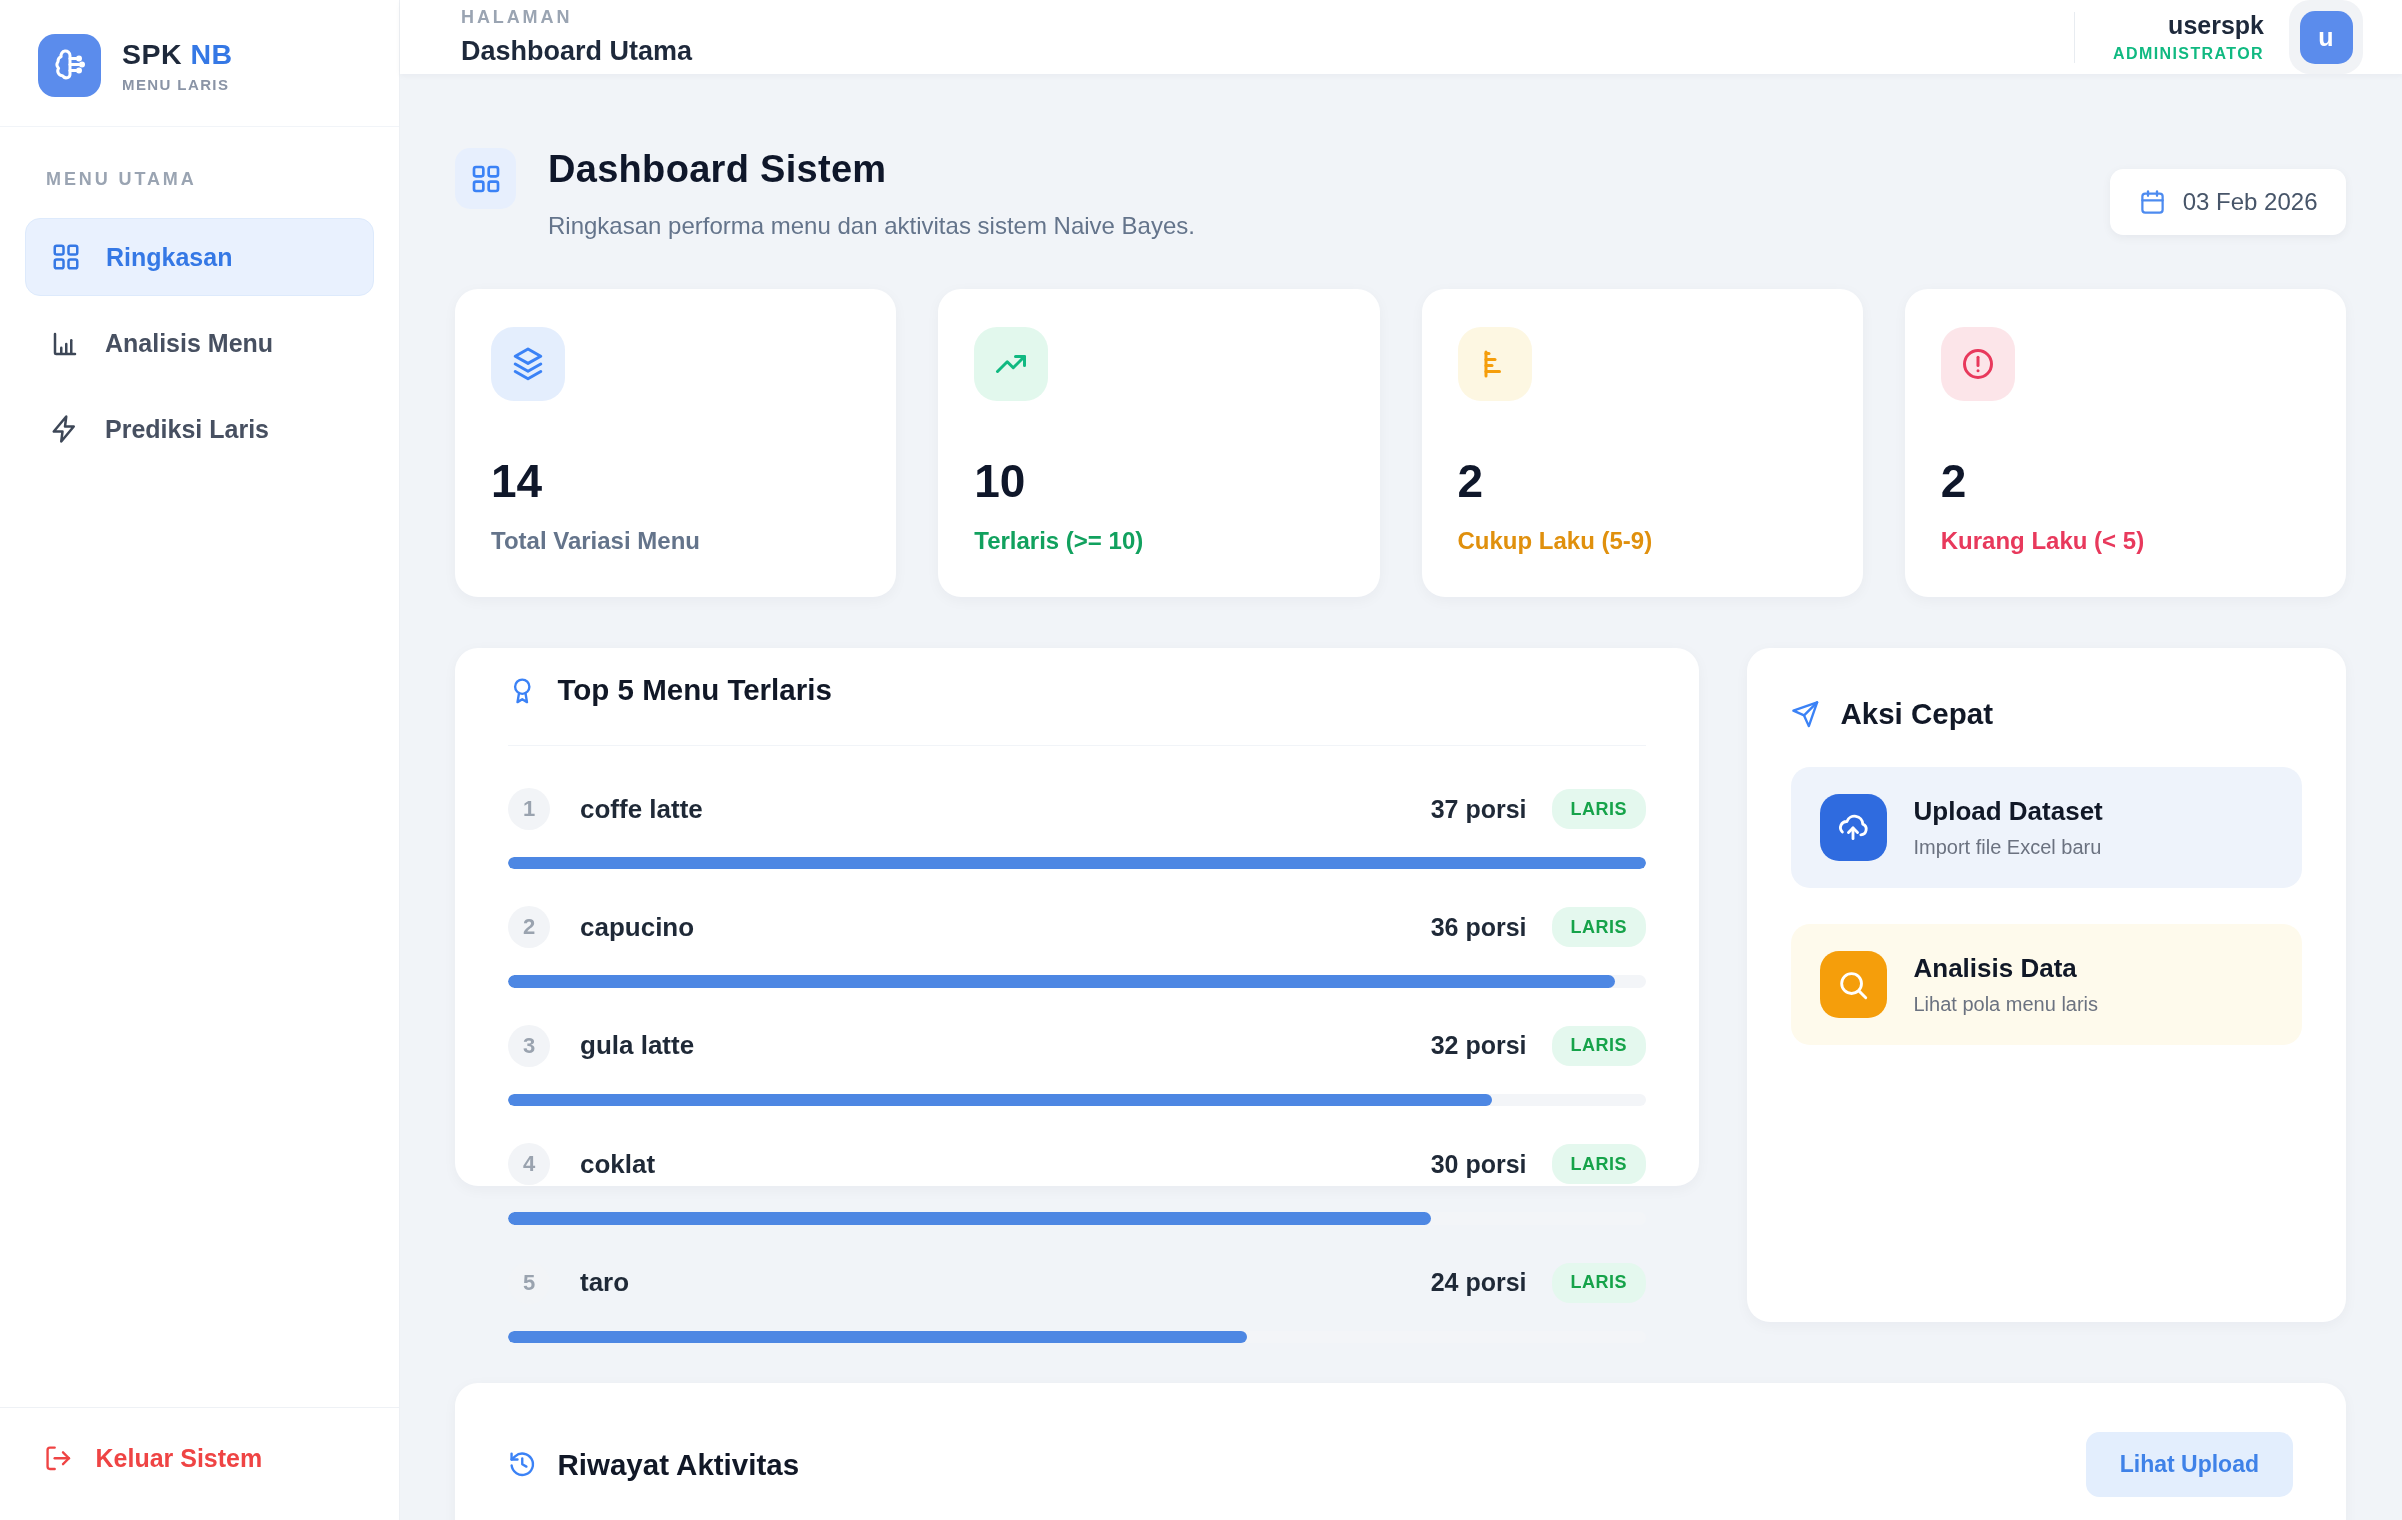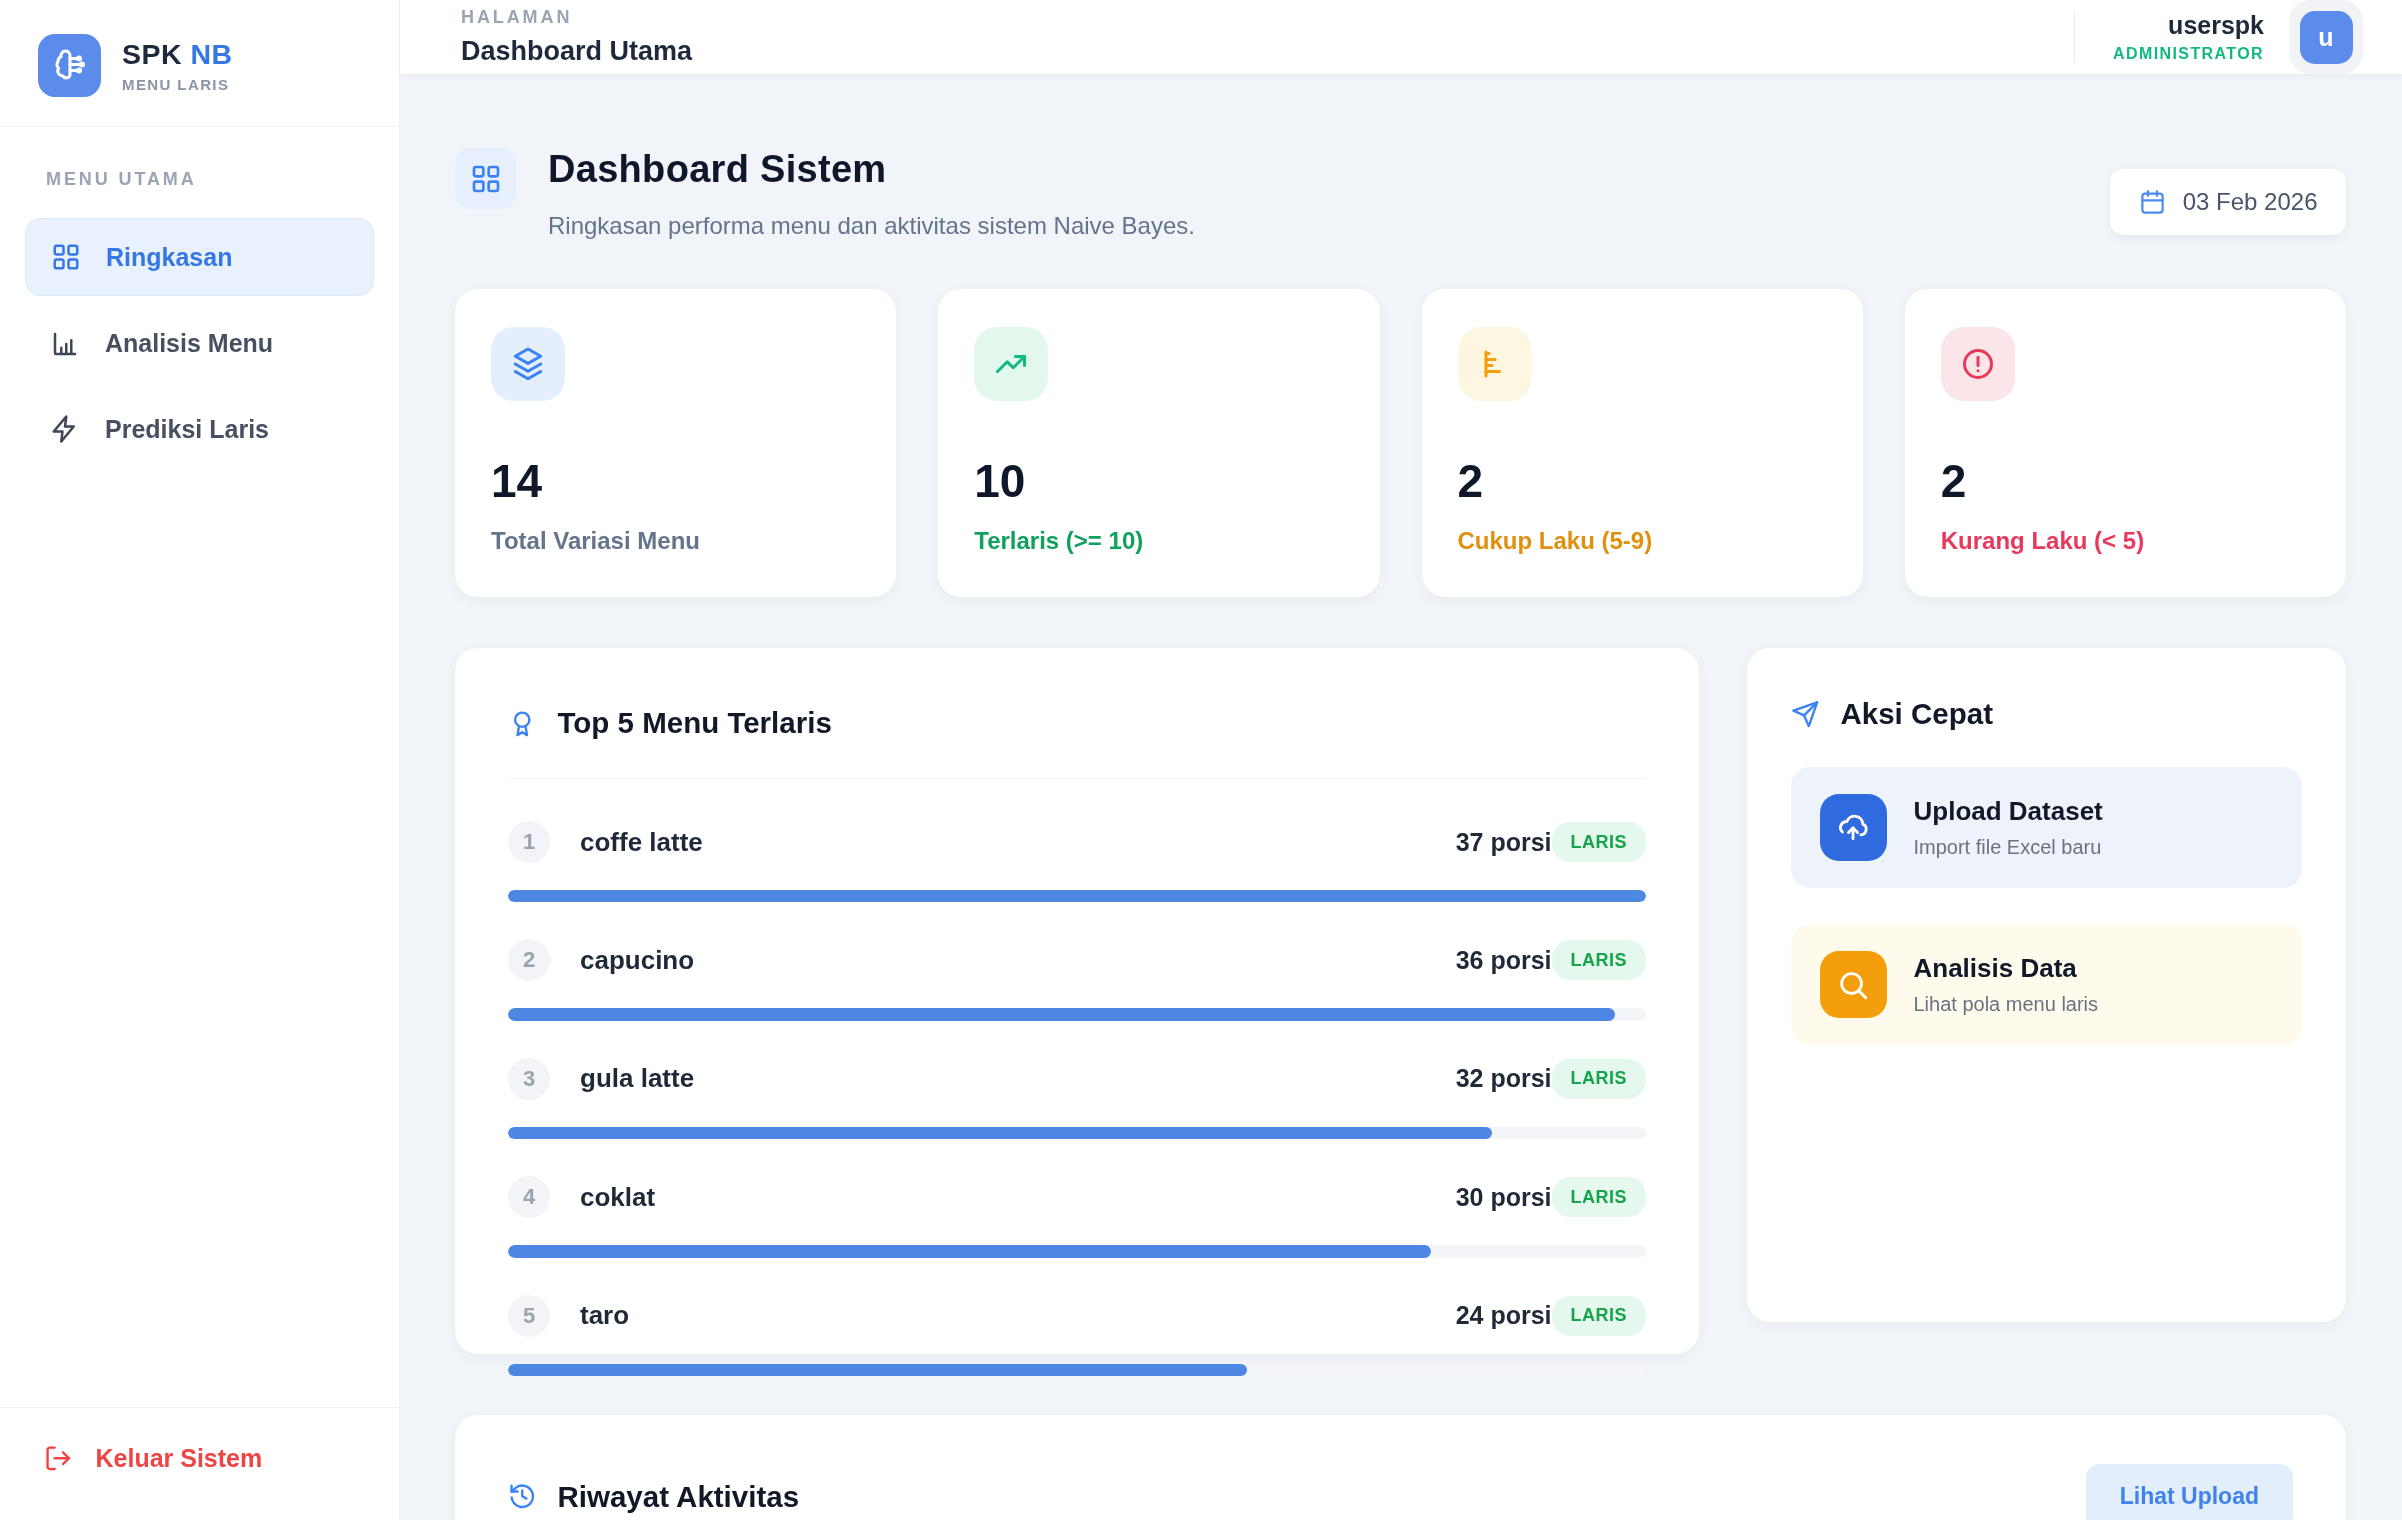--- a/index.html
+++ b/index.html
@@ -74,32 +74,32 @@
   .stat-label { font-size:24px; font-weight:600; margin-top:19px; }
 
   
   .panels { display:flex; gap:48px; margin-top:51px; align-items:stretch; }
   .panel { background:#ffffff; border-radius:23px; box-shadow:0 3.8px 13.3px rgba(15,23,42,.04); }
   .panel-head { display:flex; align-items:center; gap:21px; }
   .panel-head .p-icon { width:28.5px; height:28.5px; color:#3b82f6; display:flex; }
   .panel-head .p-icon svg { width:100%; height:100%; }
   .panel-title { font-size:29.5px; font-weight:bold; color:#111827; }
 
-  .top5 { flex:1; padding:58px 53px; height:706px; }
+  .top5 { flex:1; padding:25px 53px; height:538px; }
   .top5 .panel-head { padding-bottom:38px; border-bottom:1px solid #f1f4f8; }
   .menu-list { margin-top:42px; }
   .menu-row { margin-bottom:37px; }
   .row-top { display:flex; align-items:center; }
   .rank { width:42px; height:42px; border-radius:50%; background:#f2f4f7; color:#9aa3af;
           font-size:22px; font-weight:bold; display:flex; align-items:center; justify-content:center; }
   .menu-name { font-size:26px; font-weight:600; color:#1f2937; margin-left:30px; }
   .spacer { flex:1; }
   .qty { font-size:25px; font-weight:bold; color:#1f2937; }
   .laris-badge { font-size:18px; font-weight:bold; letter-spacing:0.5px; border-radius:18px;
-                 padding:9.5px 19px; }
+                 padding:9.5px 19px; margin-left:25px; }
   .track { height:12.4px; border-radius:6.7px; background:#f3f5f8; margin-top:27px; overflow:hidden; }
   .fill { height:100%; border-radius:6.7px; }
 
   .quick { width:599px; min-width:599px; padding:49px 44px; height:674px; }
   .action-card { border-radius:19px; padding:27px 28.5px; display:flex; align-items:center; gap:27px;
                  margin-top:36px; cursor:pointer; }
   .action-card:first-of-type { margin-top:49px; }
   .action-icon { width:67px; height:67px; border-radius:19px; display:flex; align-items:center; justify-content:center; }
   .action-icon svg { width:34px; height:34px; }
   .action-title { font-size:26px; font-weight:bold; color:#111827; }

